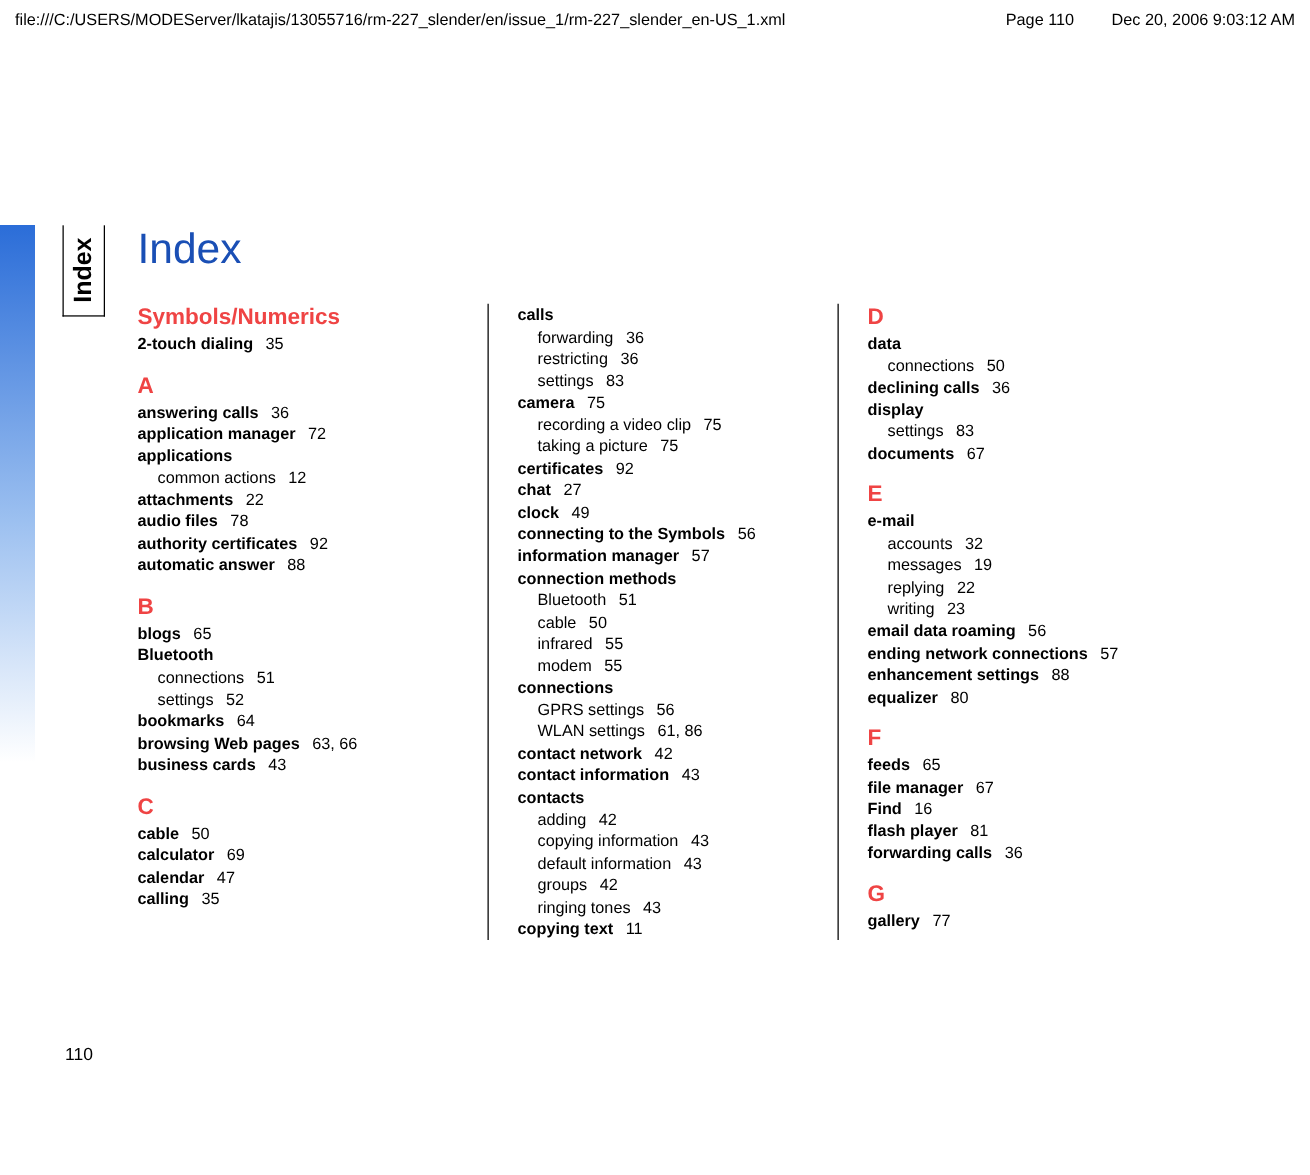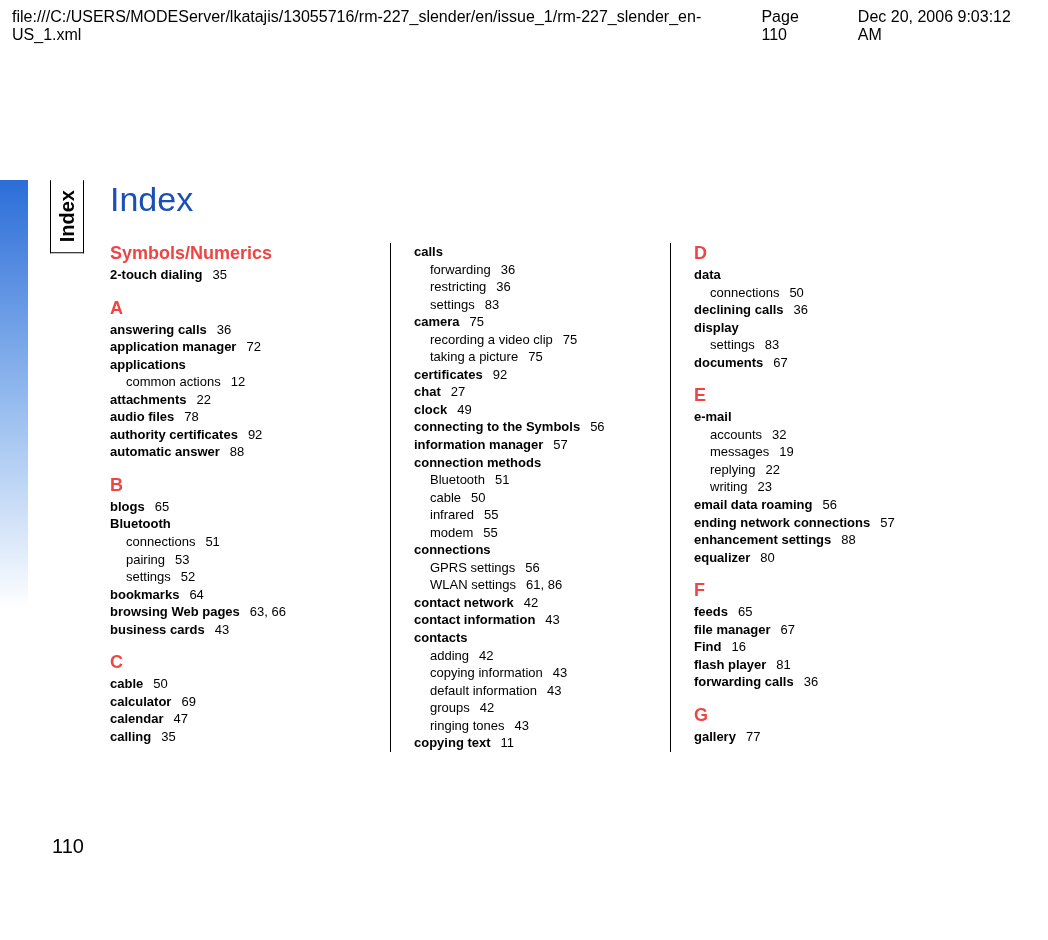--- a/index.html
+++ b/index.html
@@ -9,21 +9,21 @@
     color: #000;
     background: #fff;
     width: 1048px;
     height: 940px;
     position: relative;
   }
   .header-bar {
     display: flex;
     justify-content: space-between;
     padding: 8px 12px;
-    font-size: 16px;
+    font-size: 13px;
     border-bottom: 1px solid transparent;
   }
   .header-bar .right { display: flex; gap: 30px; }
   .content-wrap {
     position: absolute;
     top: 180px;
     left: 0;
     right: 0;
   }
   .gradient-bar {
@@ -45,21 +45,21 @@
     font-weight: bold;
     font-size: 20px;
     writing-mode: vertical-rl;
     transform: rotate(180deg);
     line-height: 1;
   }
   .page-num {
     position: absolute;
     left: 52px;
     top: 655px;
-    font-size: 20px;
+    font-size: 14px;
   }
   .main {
     position: absolute;
     left: 110px;
     top: 0;
     right: 10px;
   }
   .page-title {
     color: #1a4fb5;
     font-size: 34px;
@@ -134,21 +134,20 @@
           <div class="entry"><b>applications</b></div>
           <div class="sub">common actions<span class="pg">12</span></div>
           <div class="entry"><b>attachments</b><span class="pg">22</span></div>
           <div class="entry"><b>audio files</b><span class="pg">78</span></div>
           <div class="entry"><b>authority certificates</b><span class="pg">92</span></div>
           <div class="entry"><b>automatic answer</b><span class="pg">88</span></div>
           <div class="letter">B</div>
           <div class="entry"><b>blogs</b><span class="pg">65</span></div>
           <div class="entry"><b>Bluetooth</b></div>
           <div class="sub">connections<span class="pg">51</span></div>
-          <div class="sub">pairing<span class="pg">53</span></div>
           <div class="sub">settings<span class="pg">52</span></div>
           <div class="entry"><b>bookmarks</b><span class="pg">64</span></div>
           <div class="entry"><b>browsing Web pages</b><span class="pg">63, 66</span></div>
           <div class="entry"><b>business cards</b><span class="pg">43</span></div>
           <div class="letter">C</div>
           <div class="entry"><b>cable</b><span class="pg">50</span></div>
           <div class="entry"><b>calculator</b><span class="pg">69</span></div>
           <div class="entry"><b>calendar</b><span class="pg">47</span></div>
           <div class="entry"><b>calling</b><span class="pg">35</span></div>
         </div>

